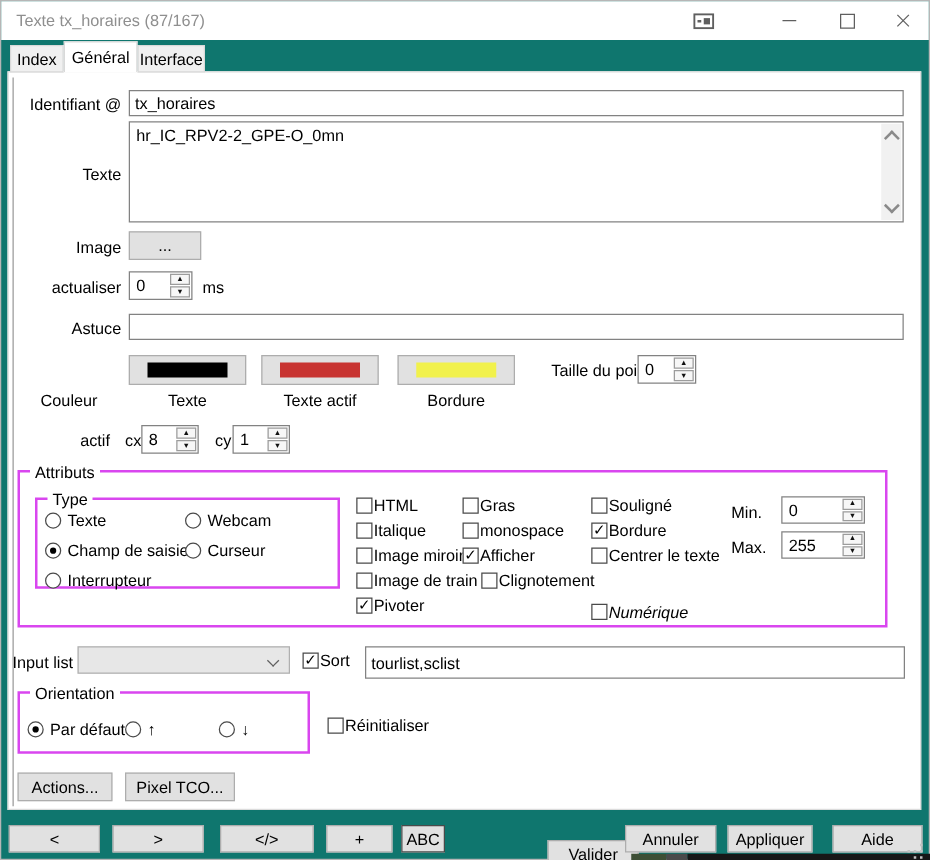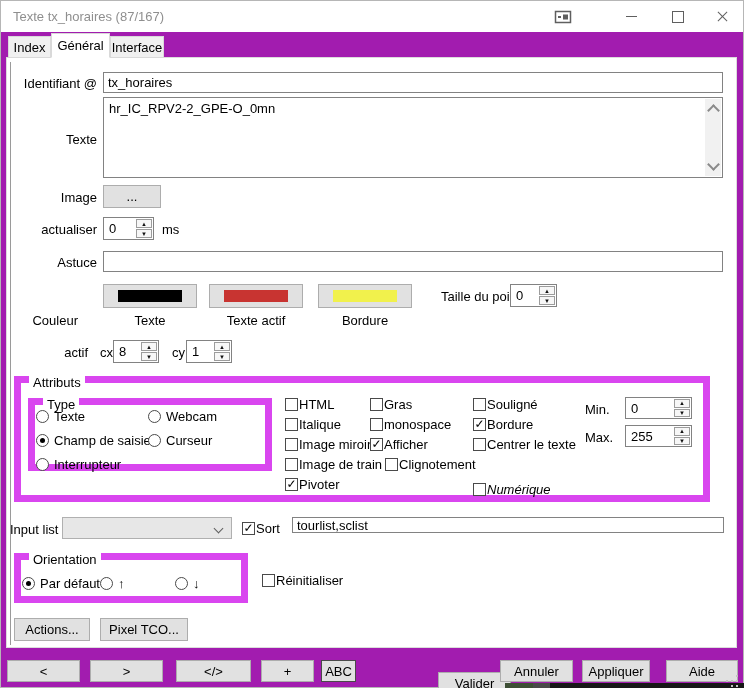--- a/index.html
+++ b/index.html
@@ -1,16 +1,16 @@
 <!DOCTYPE html>
 <html><head>
 <meta charset="utf-8">
 <style>
   html,body{margin:0;padding:0;background:#fff;}
-  .window{position:relative;width:744px;height:688px;background:#a21caf;
+  .window{position:relative;width:744px;height:688px;background:#0f766e;
     font-family:"Liberation Sans",sans-serif;font-size:13px;color:#000;
     box-shadow:inset 0 0 0 1px #b6b6b6;overflow:hidden;}
   
   .titlebar{position:absolute;left:1px;top:1px;right:1px;height:31px;background:#ffffff;}
   .title{position:absolute;left:12px;top:8px;font-size:13px;color:#8f8f8f;white-space:nowrap;}
   .caption-btn{position:absolute;top:0;width:45px;height:31px;display:flex;align-items:center;justify-content:center;}
   .min-glyph{width:11px;height:1px;background:#5f5f5f;}
   .max-glyph{width:10px;height:10px;border:1px solid #5f5f5f;}
   .x-glyph{position:relative;width:13px;height:13px;}
   .x-glyph::before,.x-glyph::after{content:"";position:absolute;left:6px;top:0;width:1px;height:13px;background:#5f5f5f;}
@@ -36,21 +36,21 @@
   .vscroll{position:absolute;right:1px;top:1px;bottom:1px;width:16px;background:#f1f1f1;
     display:flex;flex-direction:column;justify-content:space-between;align-items:center;}
   .chev{width:7px;height:7px;border-left:2px solid #8a8a8a;border-top:2px solid #8a8a8a;}
   .chev.up{transform:rotate(45deg);margin-top:7px;}
   .chev.down{transform:rotate(225deg);margin-bottom:7px;}
   .spin{position:absolute;z-index:5;display:flex;box-sizing:border-box;border:1px solid #828282;background:#fff;align-items:stretch;}
   .spin-val{flex:1;display:flex;align-items:center;padding-left:5px;}
   .spin-btns{width:16px;display:flex;flex-direction:column;gap:1px;padding:1px;}
   .spin-b{flex:1;display:flex;align-items:center;justify-content:center;background:#f7f7f7;
     border:1px solid #9c9c9c;box-sizing:border-box;font-size:6px;line-height:1;color:#111;}
-  .gbox{position:absolute;z-index:5;border:7px solid #d946ef;box-sizing:border-box;padding-left:29px;}
+  .gbox{position:absolute;z-index:5;border:2px solid #d946ef;box-sizing:border-box;padding-left:29px;}
   .gtitle{position:absolute;top:-8px;left:8px;background:#fff;padding:0 4px;z-index:6;white-space:nowrap;}
   .chk{position:absolute;z-index:6;display:flex;align-items:center;gap:1px;white-space:nowrap;}
   .chkbox{width:13px;height:13px;box-sizing:border-box;border:1px solid #4a4a4a;background:#fff;
     display:flex;align-items:center;justify-content:center;flex:none;}
   .chkmark{font-size:12px;line-height:1;margin-top:-2px;}
   .rad{position:absolute;z-index:6;display:flex;align-items:center;gap:5px;white-space:nowrap;}
   .radc{width:13px;height:13px;box-sizing:border-box;border:1px solid #4a4a4a;border-radius:50%;
     background:#fff;position:relative;flex:none;}
   .radc.sel::after{content:"";position:absolute;left:3px;top:3px;width:5px;height:5px;border-radius:50%;background:#000;}
   .combo{position:absolute;z-index:5;box-sizing:border-box;background:#e7e7e7;border:1px solid #b0b0b0;}
@@ -320,21 +320,21 @@
   <div class="abs" style="left:10px;top:522px;">Input list</div>
   <div class="combo" style="left:62px;top:517px;width:170px;height:22px;">
     <span class="cchev"></span>
   </div>
   <div class="chk" style="left:242px;top:521px;">
     <span class="chkbox">
         <span class="chkmark">✓</span>
       </span>
     <span>Sort</span>
   </div>
-  <input class="tfield" style="left: 292px; top: 517px; width: 432px; height: 16px;" value="tourlist,sclist">
+  <input class="tfield" style="left: 292px; top: 517px; width: 432px; height: 26px;" value="tourlist,sclist">
 
   <div class="gbox" style="left:14px;top:553px;width:234px;height:50px;">
     <span class="gtitle">Orientation</span>
   </div>
   <div class="rad" style="left:22px;top:576px;">
     <span class="radc sel"></span>
     <span>Par défaut</span>
   </div>
   <div class="rad" style="left:100px;top:576px;">
     <span class="radc"></span>

